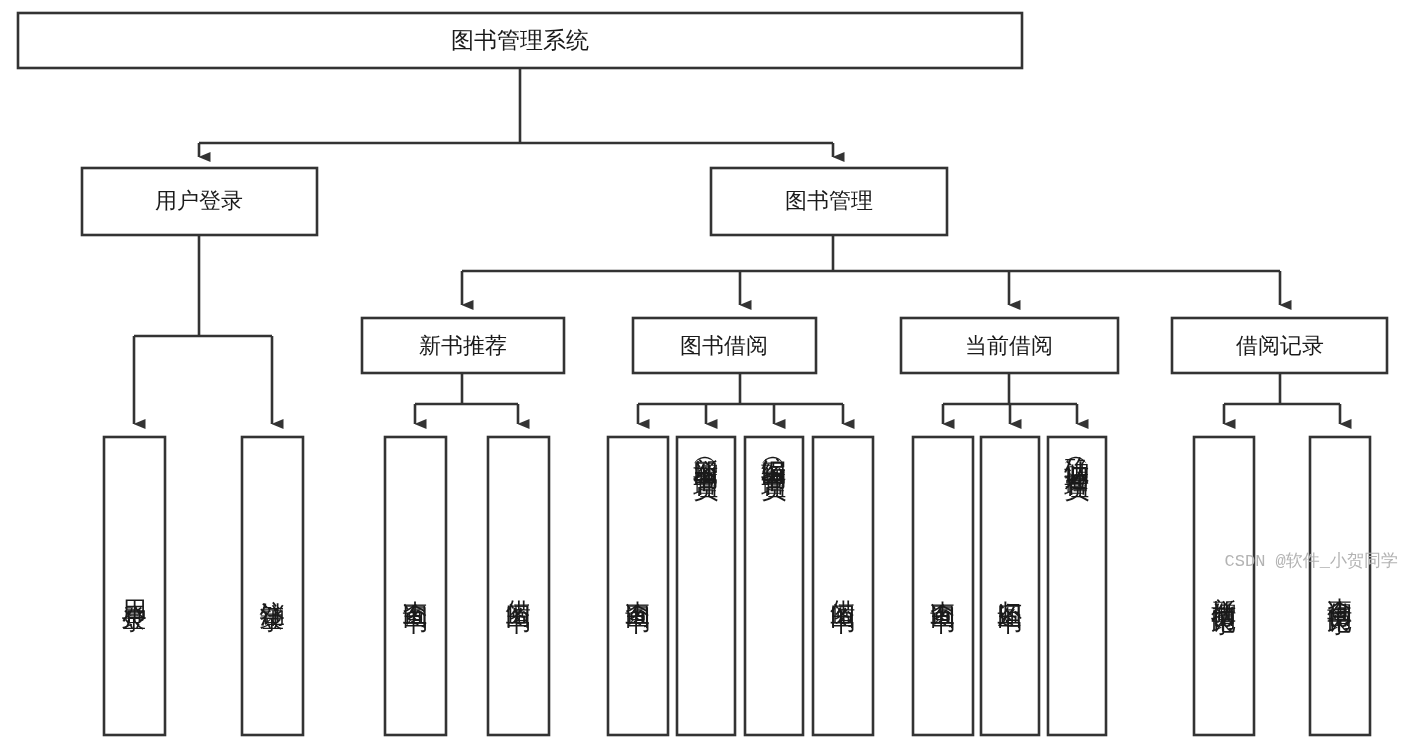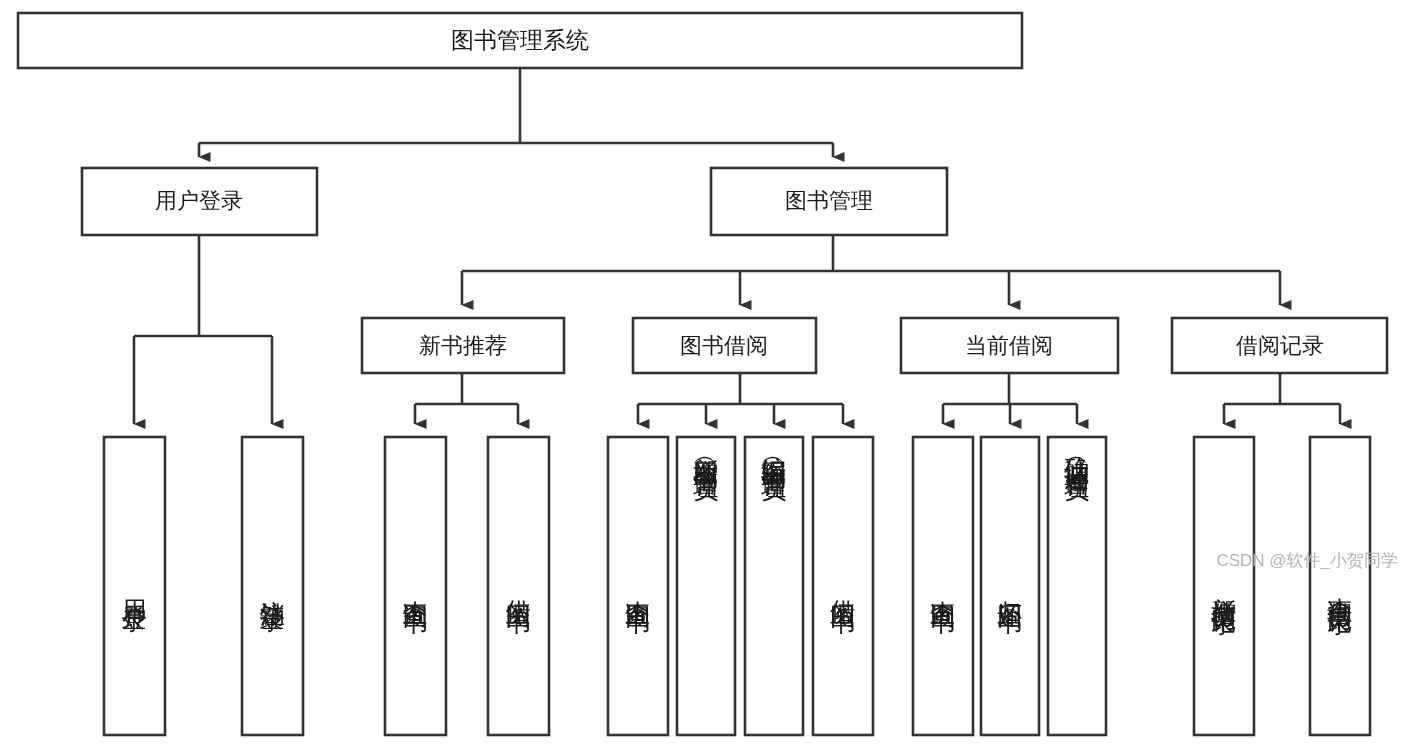--- a/index.html
+++ b/index.html
@@ -24,21 +24,21 @@
     pointer-events:none;
   }
   .leaf-vtext{
     writing-mode:vertical-rl;text-orientation:upright;
     font-family:"Liberation Sans","DejaVu Sans",sans-serif;
     font-size:25px;color:#1a1a1a;line-height:1.05;letter-spacing:3px;
     white-space:nowrap;text-align:center;
   }
   #watermark{
     position:absolute;right:7px;bottom:4px;
-    font-family:Liberation Sans, sans-serif;
+    font-family:Liberation Mono, monospace;
     font-size:17px;color:#b3b3b3;white-space:nowrap;user-select:none;
   }
 </style>
 </head>
 <body>
 
 <div id="diagram-root">
 
   <svg id="tree" viewBox="0 0 1405 747">
     <defs>

